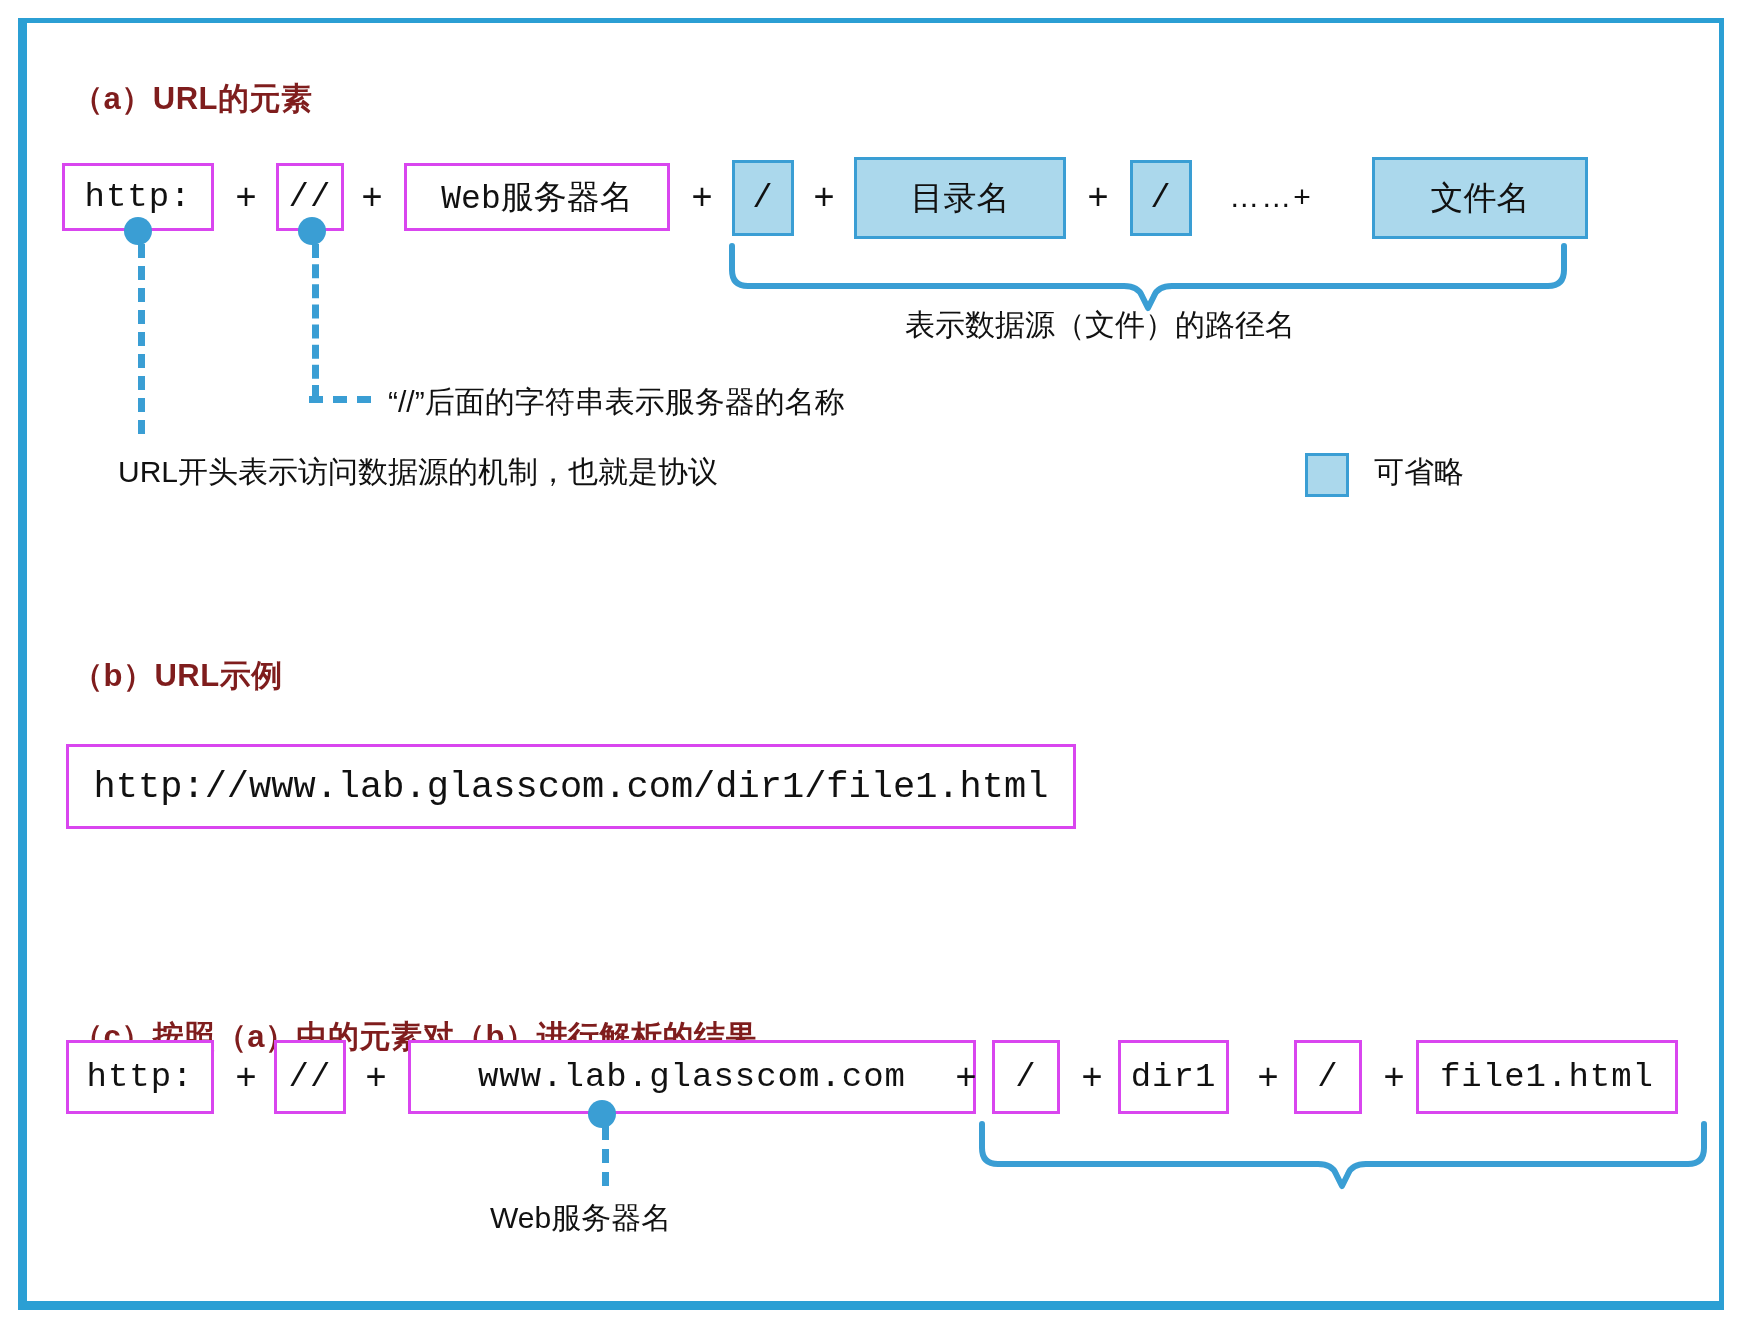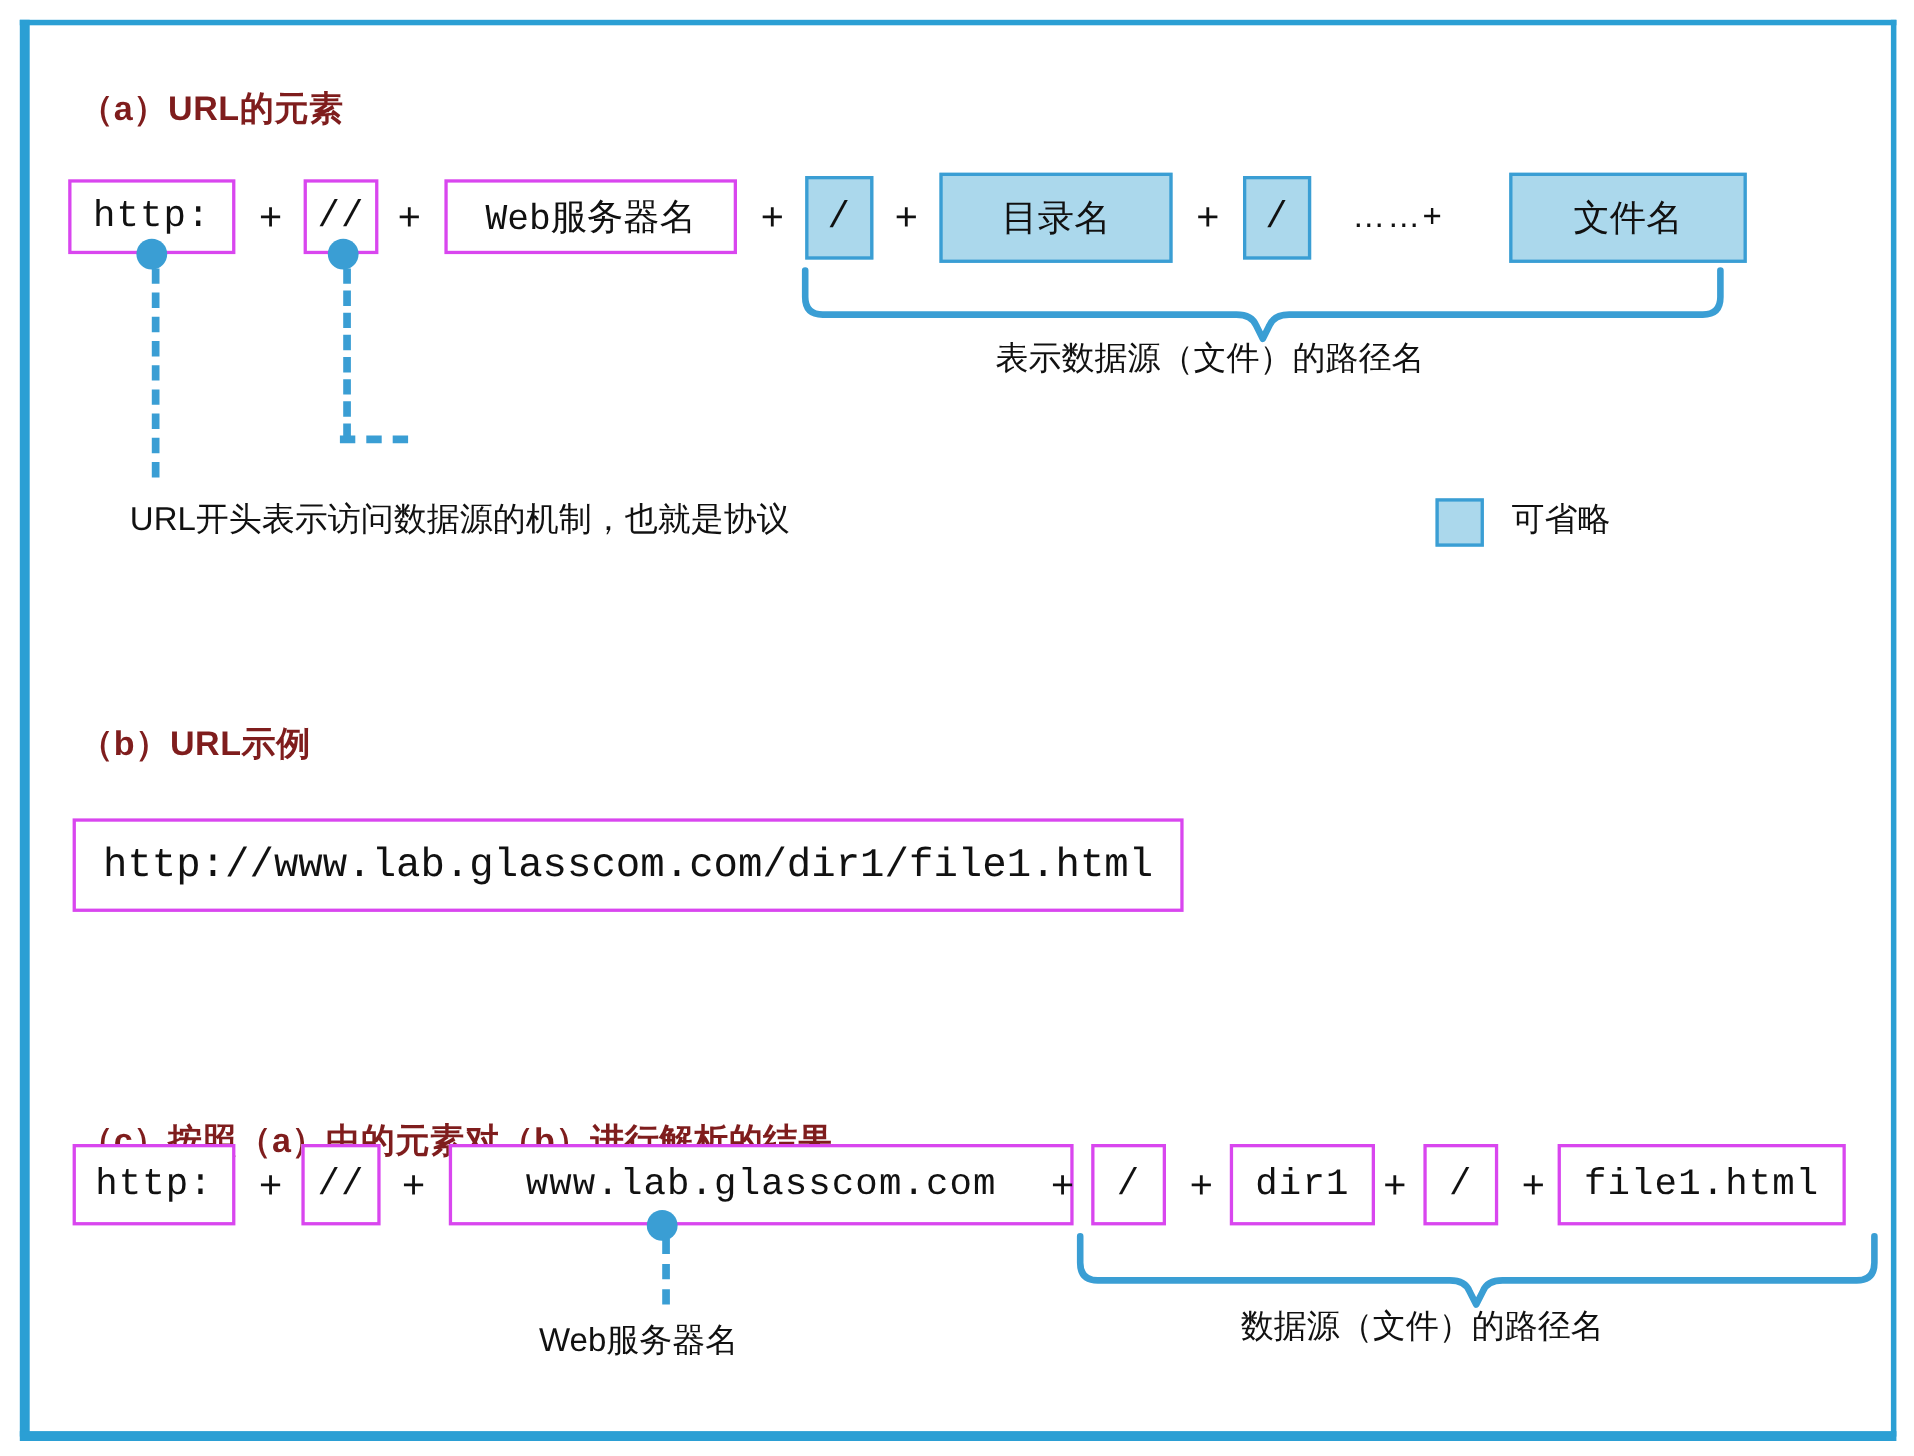--- a/index.html
+++ b/index.html
@@ -76,20 +76,21 @@
 
   <div class="note" style="left:905px;top:305px;">表示数据源（文件）的路径名</div>
 
   <div class="dot" style="left:124px;top:217px;"></div>
   <div class="vdash" style="left:138px;top:244px;height:190px;"></div>
 
   <div class="dot" style="left:298px;top:217px;"></div>
   <div class="vdash" style="left:312px;top:244px;height:155px;"></div>
   <div class="hdash" style="left:309px;top:396px;width:62px;"></div>
 
+  <div class="note" style="left:388px;top:382px;">“//”后面的字符串表示服务器的名称</div>
 
   <div class="note" style="left:118px;top:452px;">URL开头表示访问数据源的机制，也就是协议</div>
 
   <div class="legend-swatch" style="left:1305px;top:453px;"></div>
   <div class="note" style="left:1374px;top:452px;">可省略</div>
 
   <div class="section-title" style="left:72px;top:655px;">（b）URL示例</div>
 
   <div class="box mono" style="left:66px;top:744px;width:1010px;height:85px;font-size:37px;letter-spacing:0px;">http://www.lab.glasscom.com/dir1/file1.html</div>
 
@@ -100,31 +101,30 @@
 
   <div class="box mono" style="left:274px;top:1040px;width:72px;height:74px;">//</div>
   <div class="plus" style="left:352px;top:1040px;width:48px;height:74px;">+</div>
 
   <div class="box mono" style="left:408px;top:1040px;width:568px;height:74px;">www.lab.glasscom.com</div>
   <div class="plus" style="left:942px;top:1040px;width:48px;height:74px;">+</div>
 
   <div class="box mono" style="left:992px;top:1040px;width:68px;height:74px;">/</div>
   <div class="plus" style="left:1068px;top:1040px;width:48px;height:74px;">+</div>
 
-  <div class="box mono" style="left:1118px;top:1040px;width:132px;height:74px;">dir1</div>
+  <div class="box mono" style="left:1118px;top:1040px;width:111px;height:74px;">dir1</div>
   <div class="plus" style="left:1244px;top:1040px;width:48px;height:74px;">+</div>
 
   <div class="box mono" style="left:1294px;top:1040px;width:68px;height:74px;">/</div>
   <div class="plus" style="left:1370px;top:1040px;width:48px;height:74px;">+</div>
 
   <div class="box mono" style="left:1416px;top:1040px;width:262px;height:74px;">file1.html</div>
 
   <div class="dot" style="left:588px;top:1100px;"></div>
   <div class="vdash" style="left:602px;top:1126px;height:60px;"></div>
   <div class="note" style="left:490px;top:1198px;">Web服务器名</div>
 
   <svg class="brace" style="left:978px;top:1118px;" width="730" height="70">
     <path d="M4,6 L4,30 Q4,46 20,46 L340,46 Q354,46 358,56 L364,68 L370,56 Q374,46 388,46 L710,46 Q726,46 726,30 L726,6" fill="none" stroke="#3a9ed4" stroke-width="6" stroke-linecap="round" stroke-linejoin="round"></path>
   </svg>
 
-  <div class="note" style="left:1128px;top:1185px;">数据源（文件）的路径名</div>
 
 </div>
 
 </body></html>

